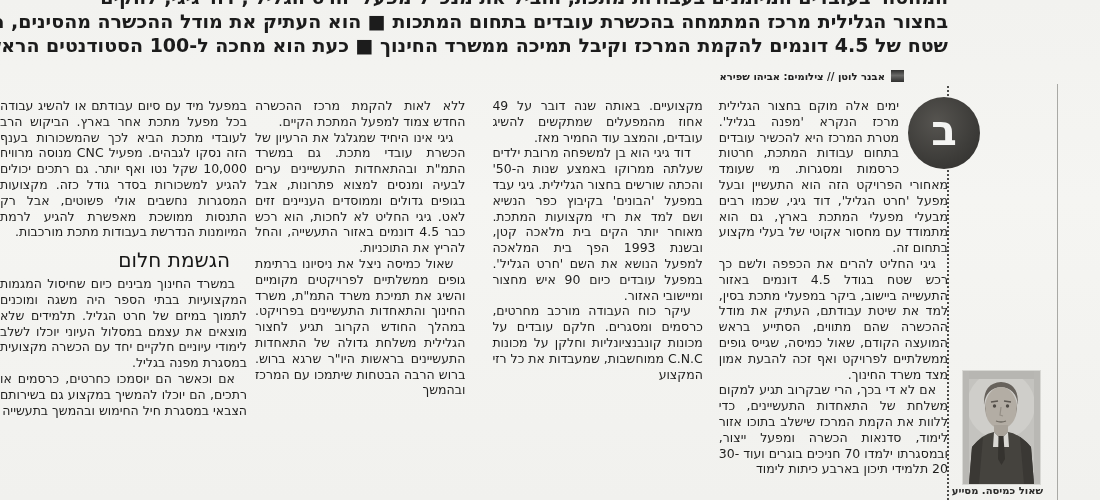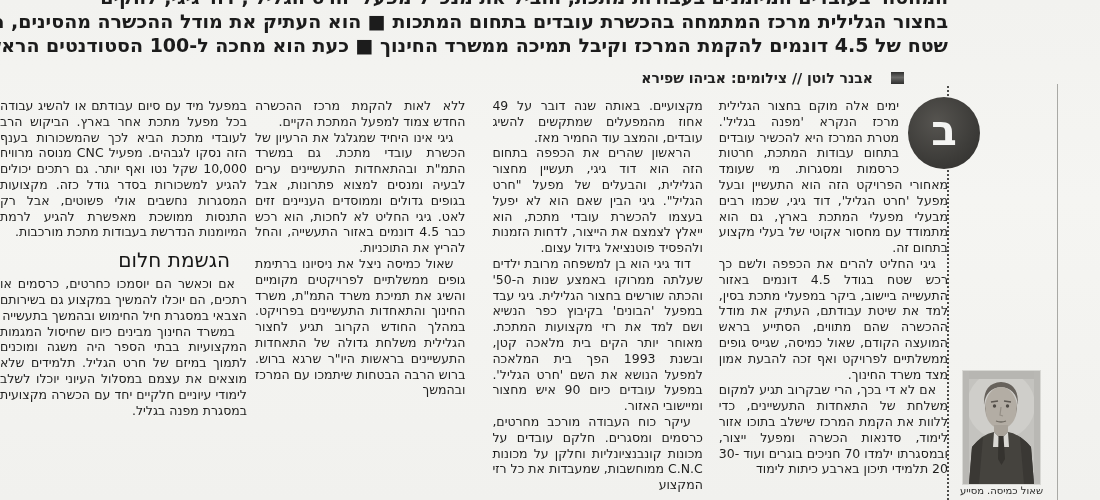--- a/index.html
+++ b/index.html
@@ -15,21 +15,21 @@
     position:absolute;top:-15px;right:152px;width:830px;
     direction:rtl;text-align:right;color:#1c1c1c;
   }
   .lede-line{
     font-size:19px;line-height:24px;white-space:nowrap;
     letter-spacing:0px;font-weight:700;
   }
   
   .byline{
     position:absolute;top:70px;right:196px;direction:rtl;
-    font-size:14px;font-weight:bold;color:#222;display:flex;align-items:center;gap:18px;
+    font-size:10px;font-weight:bold;color:#222;display:flex;align-items:center;gap:6px;
   }
   .byline-box{
     display:inline-block;width:13px;height:12px;
     background:linear-gradient(180deg,#2f2f2e 0%,#6a6a68 45%,#2f2f2e 100%);
   }
   
   .article{
     position:absolute;top:98px;left:0;width:948px;height:402px;
     display:flex;direction:rtl;overflow:hidden;color:#1e1e1d;
   }
@@ -61,21 +61,21 @@
   .dot-rule.seg2{top:170px;height:330px;}
   .solid-rule{position:absolute;left:1057px;top:84px;width:1px;height:416px;background:#a9a9a5;}
   
   .photo{
     position:absolute;left:963px;top:371px;width:77px;height:113px;
     box-shadow:0 0 0 1px #d8d8d4;background:#c4c3bf;overflow:hidden;
   }
   .photo svg{display:block;}
   .photo-caption{
     position:absolute;left:957px;top:485px;width:86px;direction:rtl;
-    font-size:10px;font-weight:normal;color:#2a2a29;white-space:nowrap;
+    font-size:10px;font-weight:bold;color:#2a2a29;white-space:nowrap;
   }
 </style>
 </head>
 <body>
 
 <div class="page">
 
   <div class="lede">
     <div class="lede-line">המחסור בעובדים המיומנים בעבודות מתכת, הוביל את מנכ"ל מפעל 'חרט הגליל', דוד גיגי, להקים</div>
     <div class="lede-line">בחצור הגלילית מרכז המתמחה בהכשרת עובדים בתחום המתכות ■ הוא העתיק את מודל ההכשרה מהסינים, רכש</div>
@@ -91,34 +91,33 @@
     <div class="col col1">
       <span class="dropcap-spacer"></span>
       <div>
           <p class="para">ימים אלה מוקם בחצור הגלילית מרכז הנקרא 'מפנה בגליל'. מטרת המרכז היא להכשיר עובדים בתחום עבודות המתכת, חרטות כרסמות ומסגרות. מי שעומד מאחורי הפרויקט הזה הוא התעשיין ובעל מפעל 'חרט הגליל', דוד גיגי, שכמו רבים מבעלי מפעלי המתכת בארץ, גם הוא מתמודד עם מחסור אקוטי של בעלי מקצוע בתחום זה.</p>
           <p class="para indent">גיגי החליט להרים את הכפפה ולשם כך רכש שטח בגודל 4.5 דונמים באזור התעשייה ביישוב, ביקר במפעלי מתכת בסין, למד את שיטת עבודתם, העתיק את מודל ההכשרה שהם מתווים, הסתייע בראש המועצה הקודם, שאול כמיסה, שגייס גופים ממשלתיים לפרויקט ואף זכה להבעת אמון מצד משרד החינוך.</p>
           <p class="para indent">אם לא די בכך, הרי שבקרוב תגיע למקום משלחת של התאחדות התעשיינים, כדי ללוות את הקמת המרכז שישלב בתוכו אזור לימוד, סדנאות הכשרה ומפעל ייצור, ובמסגרתו ילמדו 70 חניכים בוגרים ועוד 30-20 תלמידי תיכון בארבע כיתות לימוד</p>
         </div>
     </div>
     <div class="col col2">
         <p class="para">מקצועיים. באותה שנה דובר על 49 אחוז מהמפעלים שמתקשים להשיג עובדים, והמצב עוד החמיר מאז.</p>
-        <p class="para indent">הראשון שהרים את הכפפה בתחום הזה הוא דוד גיגי, תעשיין מחצור הגלילית, והבעלים של מפעל "חרט הגליל". גיגי הבין שאם הוא לא יפעל בעצמו להכשרת עובדי מתכת, הוא ייאלץ לצמצם את הייצור, לדחות הזמנות ולהפסיד פוטנציאל גידול עצום.</p>
         <p class="para indent">דוד גיגי הוא בן למשפחה מרובת ילדים שעלתה ממרוקו באמצע שנות ה-50' והכתה שורשים בחצור הגלילית. גיגי עבד במפעל 'הבונים' בקיבוץ כפר הנשיא ושם למד את רזי מקצועות המתכת. מאוחר יותר הקים בית מלאכה קטן, ובשנת 1993 הפך בית המלאכה למפעל הנושא את השם 'חרט הגליל'. במפעל עובדים כיום 90 איש מחצור ומיישובי האזור.</p>
         <p class="para indent">עיקר כוח העבודה מורכב מחרטים, כרסמים ומסגרים. חלקם עובדים על מכונות קונבנציונליות וחלקן על מכונות C.N.C ממוחשבות, שמעבדות את כל רזי המקצוע</p>
       </div>
     <div class="col col3">
         <p class="para">ללא לאות להקמת מרכז ההכשרה החדש צמוד למפעל המתכת הקיים.</p>
         <p class="para indent">גיגי אינו היחיד שמגלגל את הרעיון של הכשרת עובדי מתכת. גם במשרד התמ"ת ובהתאחדות התעשיינים ערים לבעיה ומנסים למצוא פתרונות, אבל בגופים גדולים וממוסדים העניינים זזים לאט. גיגי החליט לא לחכות, הוא רכש כבר 4.5 דונמים באזור התעשייה, והחל להריץ את התוכניות.</p>
         <p class="para indent">שאול כמיסה ניצל את ניסיונו ברתימת גופים ממשלתיים לפרויקטים מקומיים והשיג את תמיכת משרד התמ"ת, משרד החינוך והתאחדות התעשיינים בפרויקט. במהלך החודש הקרוב תגיע לחצור הגלילית משלחת גדולה של התאחדות התעשיינים בראשות היו"ר שרגא ברוש. ברוש הרבה הבטחות שיתמכו עם המרכז ובהמשך</p>
       </div>
     <div class="col col4">
         <p class="para">במפעל מיד עם סיום עבודתם או להשיג עבודה בכל מפעל מתכת אחר בארץ. הביקוש הרב לעובדי מתכת הביא לכך שהמשכורות בענף הזה נסקו לגבהים. מפעיל CNC מנוסה מרוויח 10,000 שקל נטו ואף יותר. גם רתכים יכולים להגיע למשכורות בסדר גודל כזה. מקצועות המסגרות נחשבים אולי פשוטים, אבל רק התנסות ממושכת מאפשרת להגיע לרמת המיומנות הנדרשת בעבודות מתכת מורכבות.</p>
         <h2 class="subhead">הגשמת חלום</h2>
+        <p class="para indent">במשרד החינוך מבינים כיום שחיסול המגמות המקצועיות בבתי הספר היה משגה ומוכנים לתמוך במיזם של חרט הגליל. תלמידים שלא מוצאים את עצמם במסלול העיוני יוכלו לשלב לימודי עיוניים חלקיים יחד עם הכשרה מקצועית במסגרת מפנה בגליל.</p>
         <p class="para indent">אם וכאשר הם יוסמכו כחרטים, כרסמים או רתכים, הם יוכלו להמשיך במקצוע גם בשירותם הצבאי במסגרת חיל החימוש ובהמשך בתעשייה</p>
-        <p class="para indent">במשרד החינוך מבינים כיום שחיסול המגמות המקצועיות בבתי הספר היה משגה ומוכנים לתמוך במיזם של חרט הגליל. תלמידים שלא מוצאים את עצמם במסלול העיוני יוכלו לשלב לימודי עיוניים חלקיים יחד עם הכשרה מקצועית במסגרת מפנה בגליל.</p>
       </div>
   </div>
 
   <div class="dropcap">
     <span>ב</span>
   </div>
 
   <div class="dot-rule seg1"></div>
   <div class="dot-rule seg2"></div>
   <div class="solid-rule"></div>

